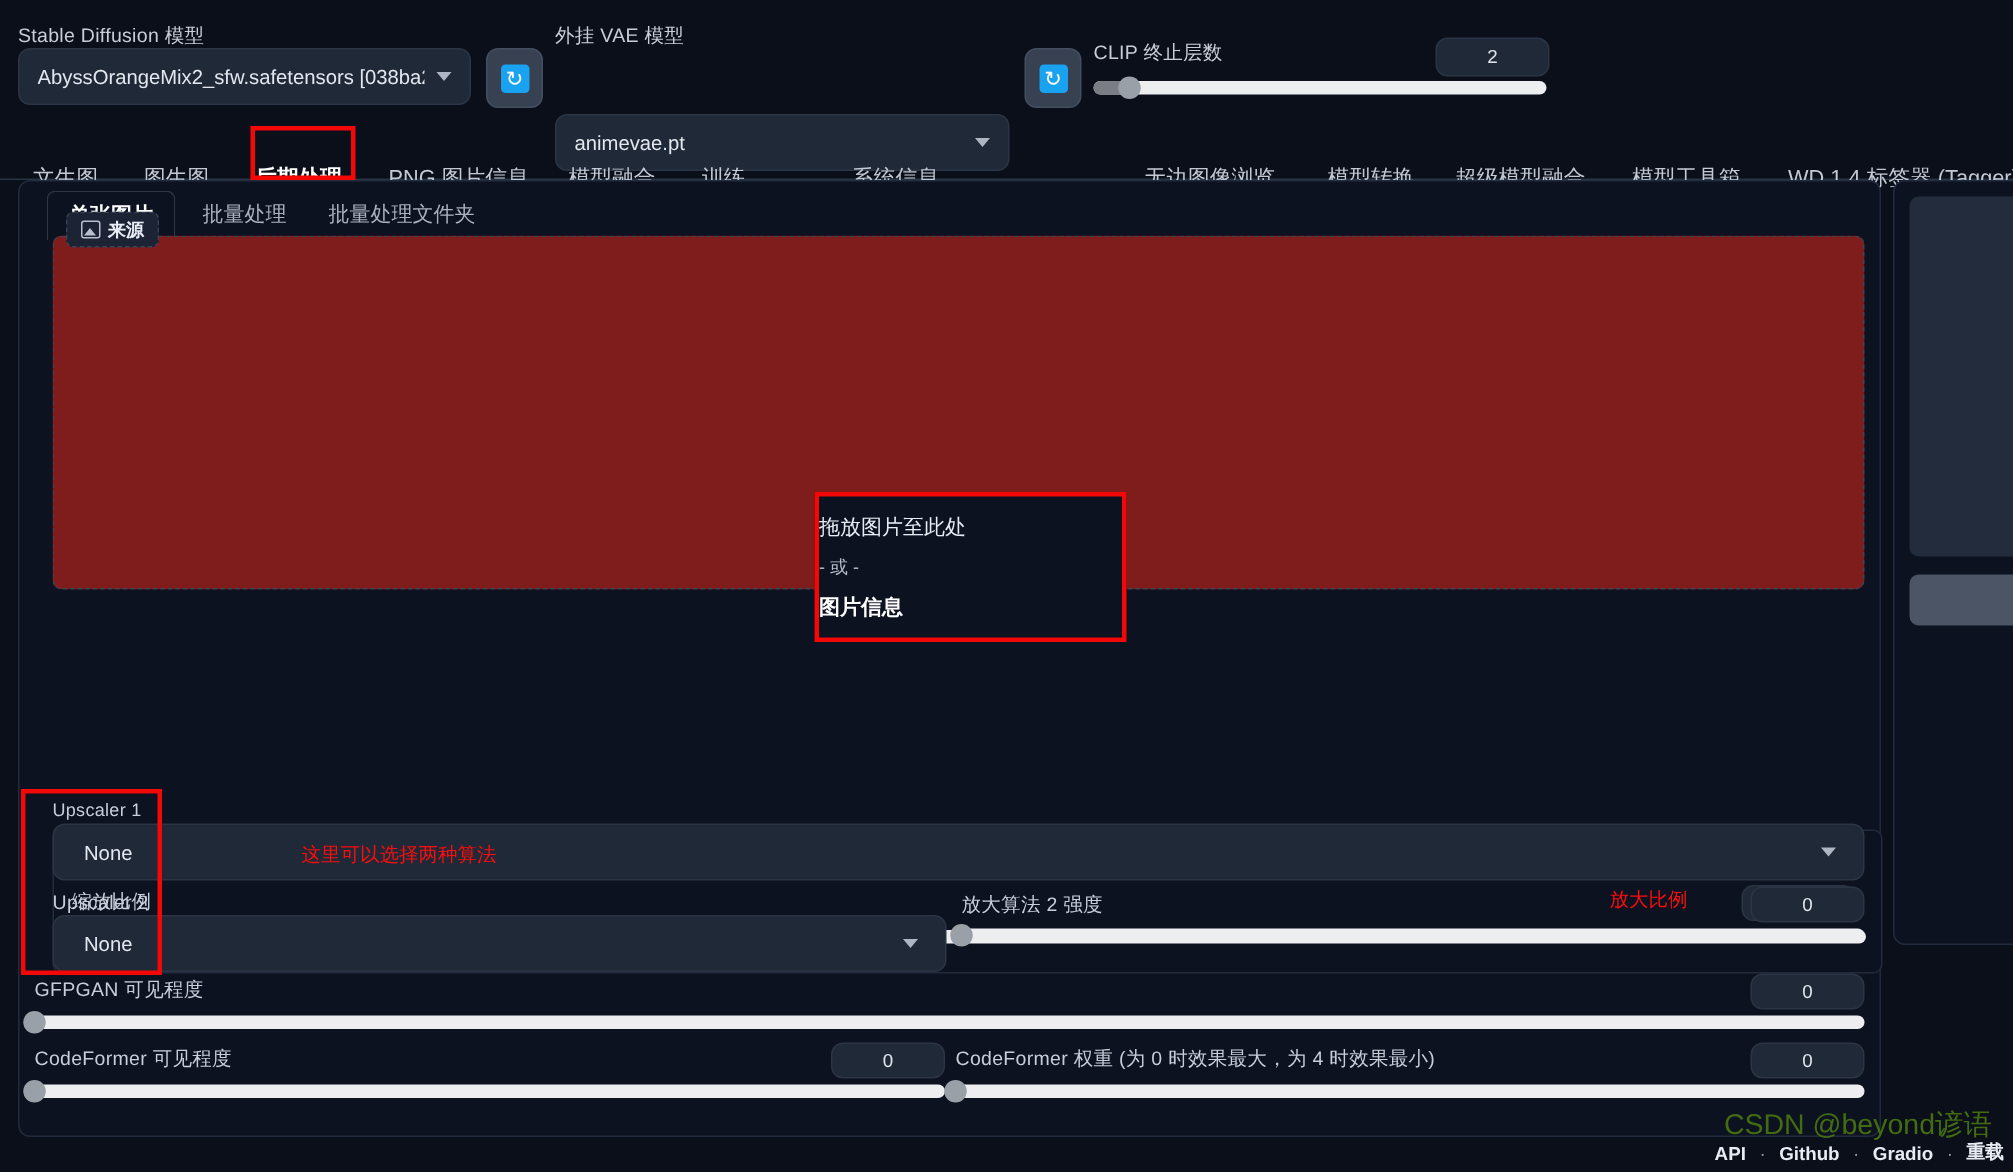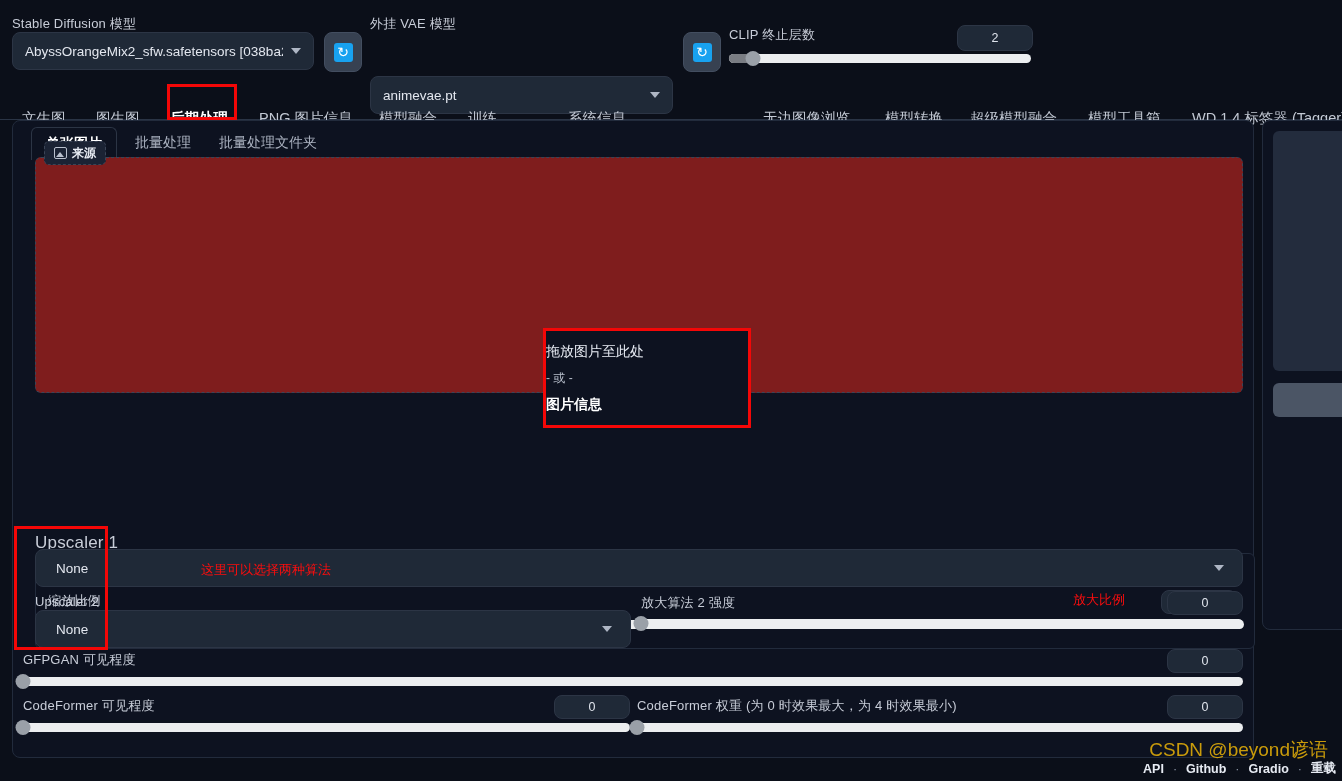--- a/index.html
+++ b/index.html
@@ -150,21 +150,21 @@
   .footer {
     position: absolute; left: 0; bottom: 0; width: 1342px; height: 34px;
   }
   .foot-links {
     position: absolute; right: 6px; bottom: 4px; display: flex; align-items: center;
     gap: 9px; font-size: 12.5px; font-weight: bold; color: #e7ebf3;
   }
   .foot-sep { color: #8d96a6; font-weight: normal; }
   .watermark {
     position: absolute; right: 14px; bottom: 18px; font-size: 19px;
-    color: #eab308; opacity: .85; white-space: nowrap;
+    color: #4d7c0f; opacity: .85; white-space: nowrap;
   }
 </style>
 </head>
 <body>
 
 <div class="page">
 
   <div class="topbar">
 
     <div class="field-label" style="left:12px; top:15px;">Stable Diffusion 模型</div>
@@ -242,21 +242,21 @@
       <div class="field-label" style="left:12px; top:38px;">缩放比例</div>
       <div class="redtext" style="left:1037px; top:37px;">放大比例</div>
       <div class="numbox" style="left:1125px; top:36px; width:76px;">4</div>
       <div class="slider" style="left:12px; top:62px; width:1196px;">
         <div class="track"></div>
         <div class="fill" id="scale-fill" style="width: 43%;"></div>
         <div class="knob" id="scale-knob" style="left: 43%;"></div>
       </div>
     </div>
 
-    <div class="field-label" style="left:22px; top:412px; font-size:17px;">Upscaler 1</div>
+    <div class="field-label" style="left:22px; top:412px; font-size:12px;">Upscaler 1</div>
     <div class="dropdown" style="left:22px; top:428px; width:1208px; height:38px;">
       <span class="dd-text" style="padding-left:8px;">None</span>
       <span class="caret" style="margin-right:6px;"></span>
     </div>
     <div class="redtext" style="left:188px; top:440px;">这里可以选择两种算法</div>
 
     <div class="field-label" style="left:22px; top:473px; font-size:13px;">Upscaler 2</div>
     <div class="dropdown" style="left:22px; top:489px; width:596px; height:38px;">
       <span class="dd-text" style="padding-left:8px;">None</span>
       <span class="caret" style="margin-right:6px;"></span>

